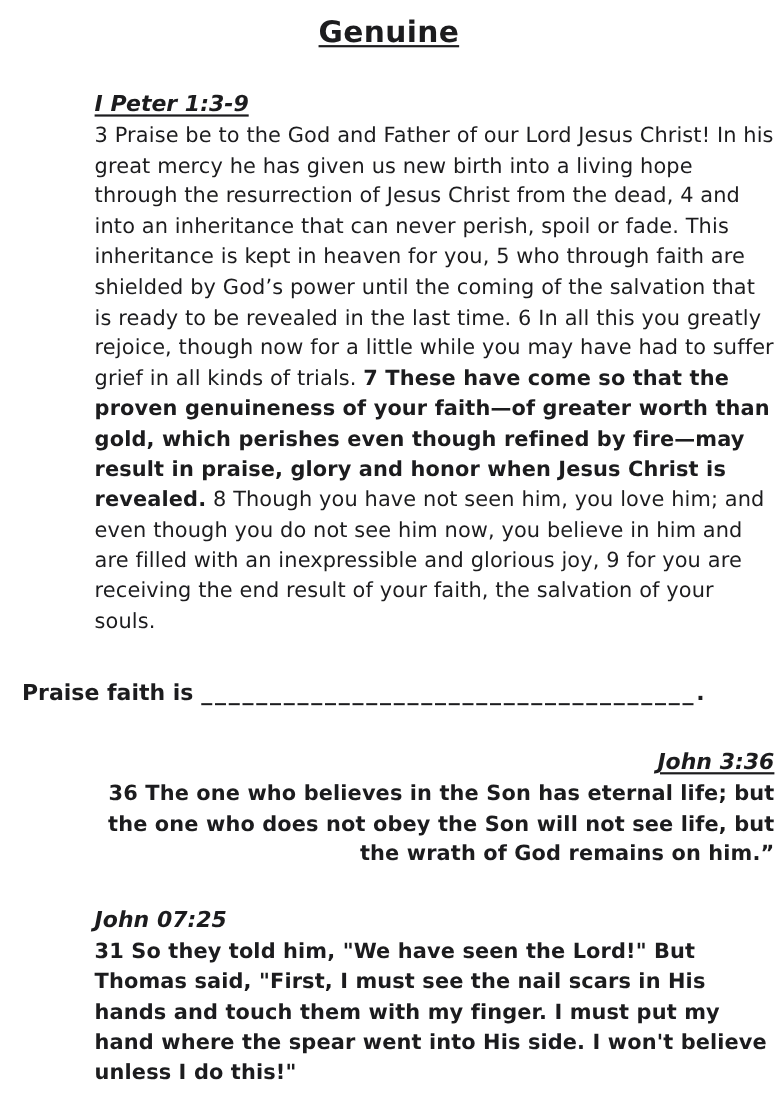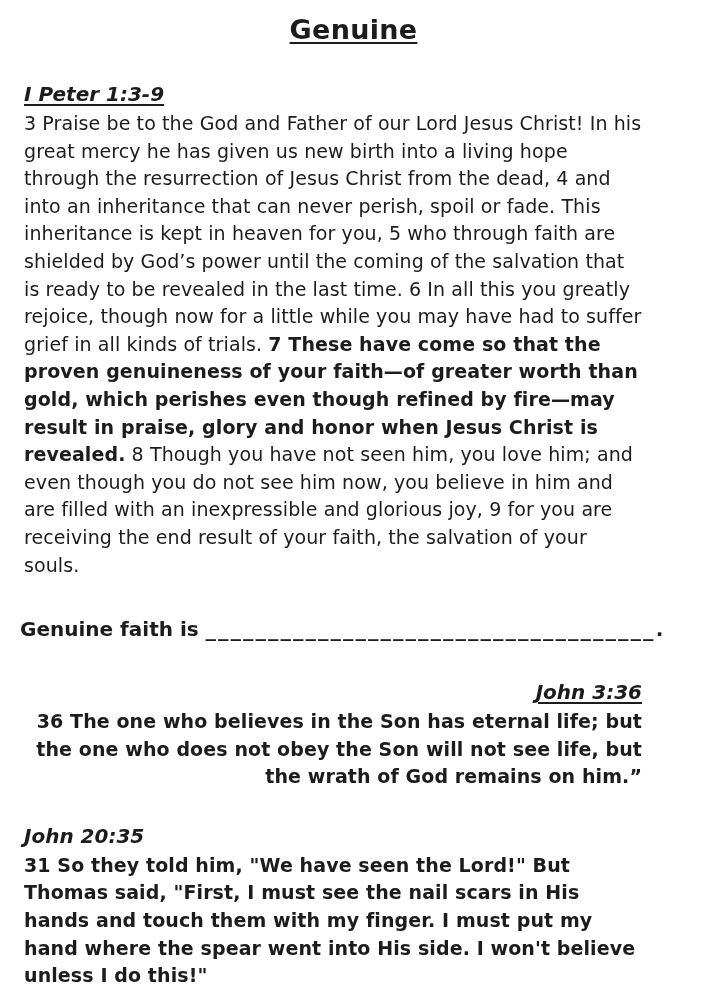--- a/index.html
+++ b/index.html
@@ -18,21 +18,21 @@
     text-align: center;
   }
   .title-wrap .title {
     font-size: 27px;
     font-weight: bold;
     text-decoration: underline;
     text-underline-offset: 3px;
     letter-spacing: 0.3px;
   }
   .scripture {
-    margin-left: 24px;
+    margin-left: 86px;
     width: 618px;
   }
   .psg-heading {
     font-style: italic;
     font-weight: bold;
     font-size: 20px;
     line-height: 27px;
     margin-bottom: 2px;
   }
   .psg-heading.underlined {
@@ -54,42 +54,41 @@
     margin-top: 36px;
     margin-left: 20px;
     font-size: 20px;
     font-weight: bold;
     line-height: 28px;
     white-space: nowrap;
   }
   .fill-line .blank {
     letter-spacing: 2.5px;
     font-weight: bold;
-    font-style: italic;
   }
 </style>
 </head>
 <body>
 
 <div class="page">
 
   <div class="title-wrap">
     <span class="title">Genuine</span>
   </div>
 
   <section class="scripture" id="ipeter">
     <div class="psg-heading underlined">I Peter 1:3-9</div>
     <p class="psg-body"><span>3 Praise be to the God and Father of our Lord Jesus Christ! In his great mercy he has given us new birth into a living hope through the resurrection of Jesus Christ from the dead, 4 and into an inheritance that can never perish, spoil or fade. This inheritance is kept in heaven for you, 5 who through faith are shielded by God’s power until the coming of the salvation that is ready to be revealed in the last time. 6 In all this you greatly rejoice, though now for a little while you may have had to suffer grief in all kinds of trials. </span><span class="b">7 These have come so that the proven genuineness of your faith—of greater worth than gold, which perishes even though refined by fire—may result in praise, glory and honor when Jesus Christ is revealed.</span><span> 8 Though you have not seen him, you love him; and even though you do not see him now, you believe in him and are filled with an inexpressible and glorious joy, 9 for you are receiving the end result of your faith, the salvation of your souls.</span></p>
   </section>
 
-  <div class="fill-line"><span>Genuine faith is </span><span class="blank">____________________________________</span><span>.</span></div>
+  <div class="fill-line"><span>Praise faith is </span><span class="blank">____________________________________</span><span>.</span></div>
 
   <section class="scripture" id="john336">
     <div class="psg-heading underlined">John 3:36</div>
     <p class="psg-body bolded">36 The one who believes in the Son has eternal life; but the one who does not obey the Son will not see life, but the wrath of God remains on him.”</p>
   </section>
 
   <section class="scripture" id="john2025">
-    <div class="psg-heading">John 20:35</div>
+    <div class="psg-heading">John 07:25</div>
     <p class="psg-body bolded">31 So they told him, "We have seen the Lord!" But Thomas said, "First, I must see the nail scars in His hands and touch them with my finger. I must put my hand where the spear went into His side. I won't believe unless I do this!"</p>
   </section>
 
 </div>
 
 </body></html>

